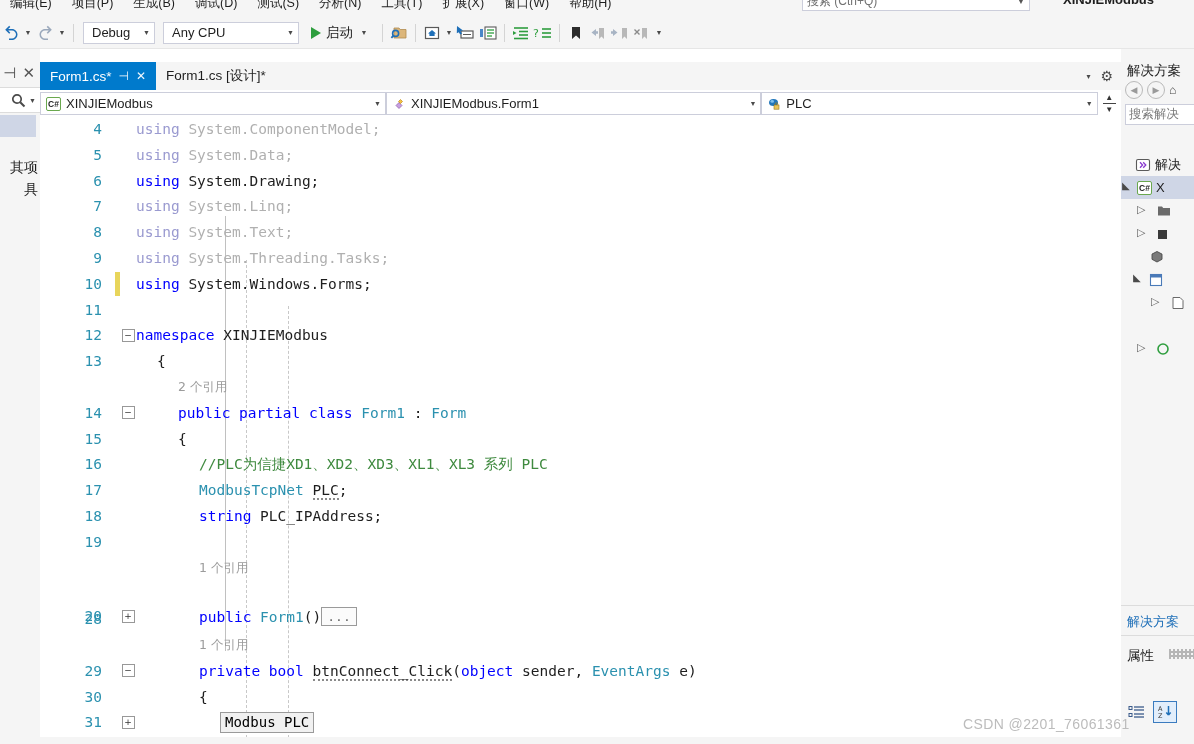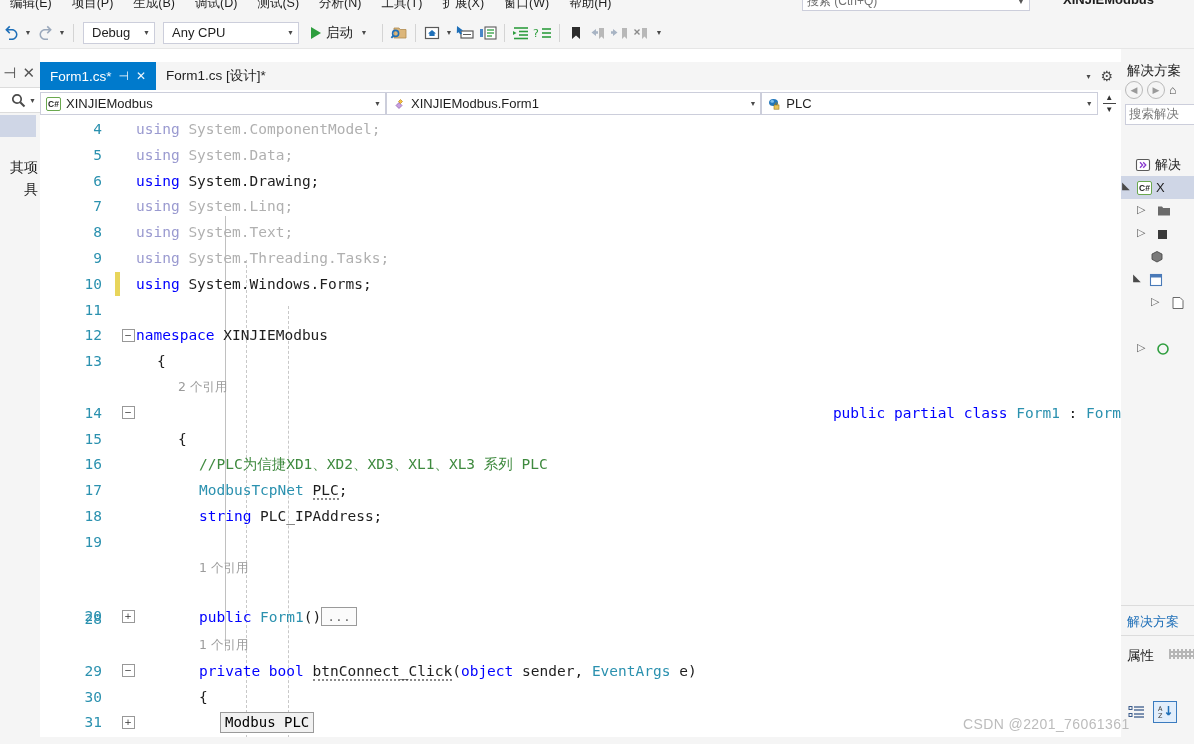--- a/index.html
+++ b/index.html
@@ -655,21 +655,21 @@
             <div class="changebar"></div>
             <div class="fold"></div>
             <div class="codetext" style="padding-left: 42px;"><span class="codelens">2 个引用</span></div>
           </div>
           <div class="gutter-line" style="top: 283.8px;">
             <div class="lnum">14</div>
             <div class="changebar"></div>
             <div class="fold">
               <span class="foldbox">−</span>
             </div>
-            <div class="codetext" style="padding-left: 42px; text-align: right;"><span class="kw">public </span><span class="kw">partial </span><span class="kw">class </span><span class="type">Form1</span><span class="plain"> : </span><span class="type">Form</span></div>
+            <div class="codetext" style="padding-left: 42px;"><span class="kw">public </span><span class="kw">partial </span><span class="kw">class </span><span class="type">Form1</span><span class="plain"> : </span><span class="type">Form</span></div>
           </div>
           <div class="gutter-line" style="top: 309.6px;">
             <div class="lnum">15</div>
             <div class="changebar"></div>
             <div class="fold"></div>
             <div class="codetext" style="padding-left: 42px;"><span class="plain">{</span></div>
           </div>
           <div class="gutter-line" style="top: 335.4px;">
             <div class="lnum">16</div>
             <div class="changebar"></div>

